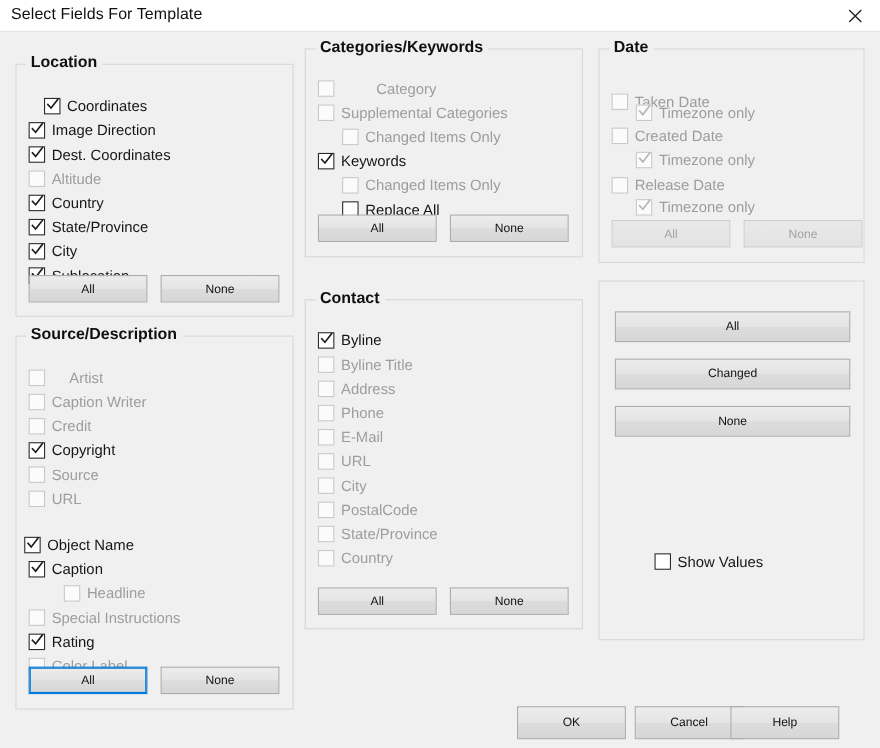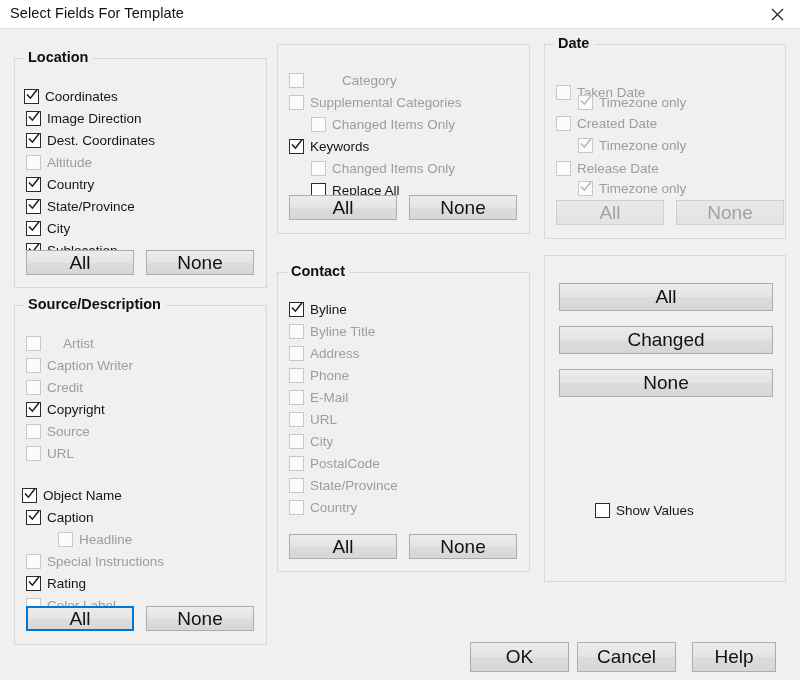--- a/index.html
+++ b/index.html
@@ -113,21 +113,21 @@
   }
   .chk.disabled .lbl { color: #9d9d9d; }
 
   
   .btn {
     position: absolute;
     box-sizing: border-box;
     border: 1px solid #adadad;
     background: linear-gradient(to bottom, #eeeeee 0%, #e6e6e6 48%, #dedede 52%, #d9d9d9 100%);
     color: #121212;
-    font-size: 19px;
+    font-size: 11px;
     font-family: "Liberation Sans", sans-serif;
     display: flex;
     align-items: center;
     justify-content: center;
     cursor: default;
     padding: 0;
   }
   .btn.disabled {
     color: #a3a3a3;
     border-color: #cfcfcf;
@@ -154,21 +154,21 @@
       </svg>
     </span>
   </div>
 </div>
 
 <div class="dialog-body">
 
   <div class="group" style="left:14px; top:15px; width:253px; height:230px;margin-top:14px;">
     <div class="group-title">Location</div>
     <div id="loc-items">
-        <div class="chk" style="left: 9px; top: 28px;">
+        <div class="chk" style="left: 25px; top: 28px;">
           <span class="box">
             <svg class="tick" viewBox="0 0 12 12">
               <path d="M1.5 6 L4.4 9.2 L10.5 1.3" stroke="#1d1d1d" stroke-width="1.5" fill="none" stroke-linecap="square"></path>
             </svg>
           </span>
           <span class="lbl">Coordinates</span>
         </div>
         <div class="chk" style="left: 11px; top: 50px;">
           <span class="box">
             <svg class="tick" viewBox="0 0 12 12">
@@ -292,20 +292,21 @@
         <div class="chk disabled" style="left: 11px; top: 290px;">
           <span class="box"></span>
           <span class="lbl">Color Label</span>
         </div>
       </div>
     <button class="btn plain focus" style="left:11px; top:300px; width:108px; height:25px;">All</button>
     <button class="btn plain" style="left:131px; top:300px; width:108px; height:25px;">None</button>
   </div>
 
   <div class="group" style="left:277px; top:15px; width:253px; height:190px;">
+    <div class="group-title">Categories/Keywords</div>
     <div id="cat-items">
         <div class="chk disabled" style="left: 11px; top: 26px; gap: 32px;">
           <span class="box"></span>
           <span class="lbl">Category</span>
         </div>
         <div class="chk disabled" style="left: 11px; top: 48px;">
           <span class="box"></span>
           <span class="lbl">Supplemental Categories</span>
         </div>
         <div class="chk disabled" style="left: 33px; top: 70px;">
@@ -434,15 +435,15 @@
     <button class="btn plain" style="left:14px; top:70px; width:214px; height:28px;">Changed</button>
     <button class="btn plain" style="left:14px; top:113px; width:214px; height:28px;">None</button>
     <div class="chk" style="left:14px; top:245px;padding-left:36px;">
       <span class="box"></span>
       <span class="lbl">Show Values</span>
     </div>
   </div>
 
   <button class="btn plain" style="left:577px; top:613px; width:99px; height:30px;">Cancel</button>
   <button class="btn plain" style="left:470px; top:613px; width:99px; height:30px;">OK</button>
-  <button class="btn plain" style="left:692px; top:613px; width:84px; height:30px;">Help</button>
+  <button class="btn plain" style="left:664px; top:613px; width:99px; height:30px;">Help</button>
 
 </div>
 
 </body></html>

